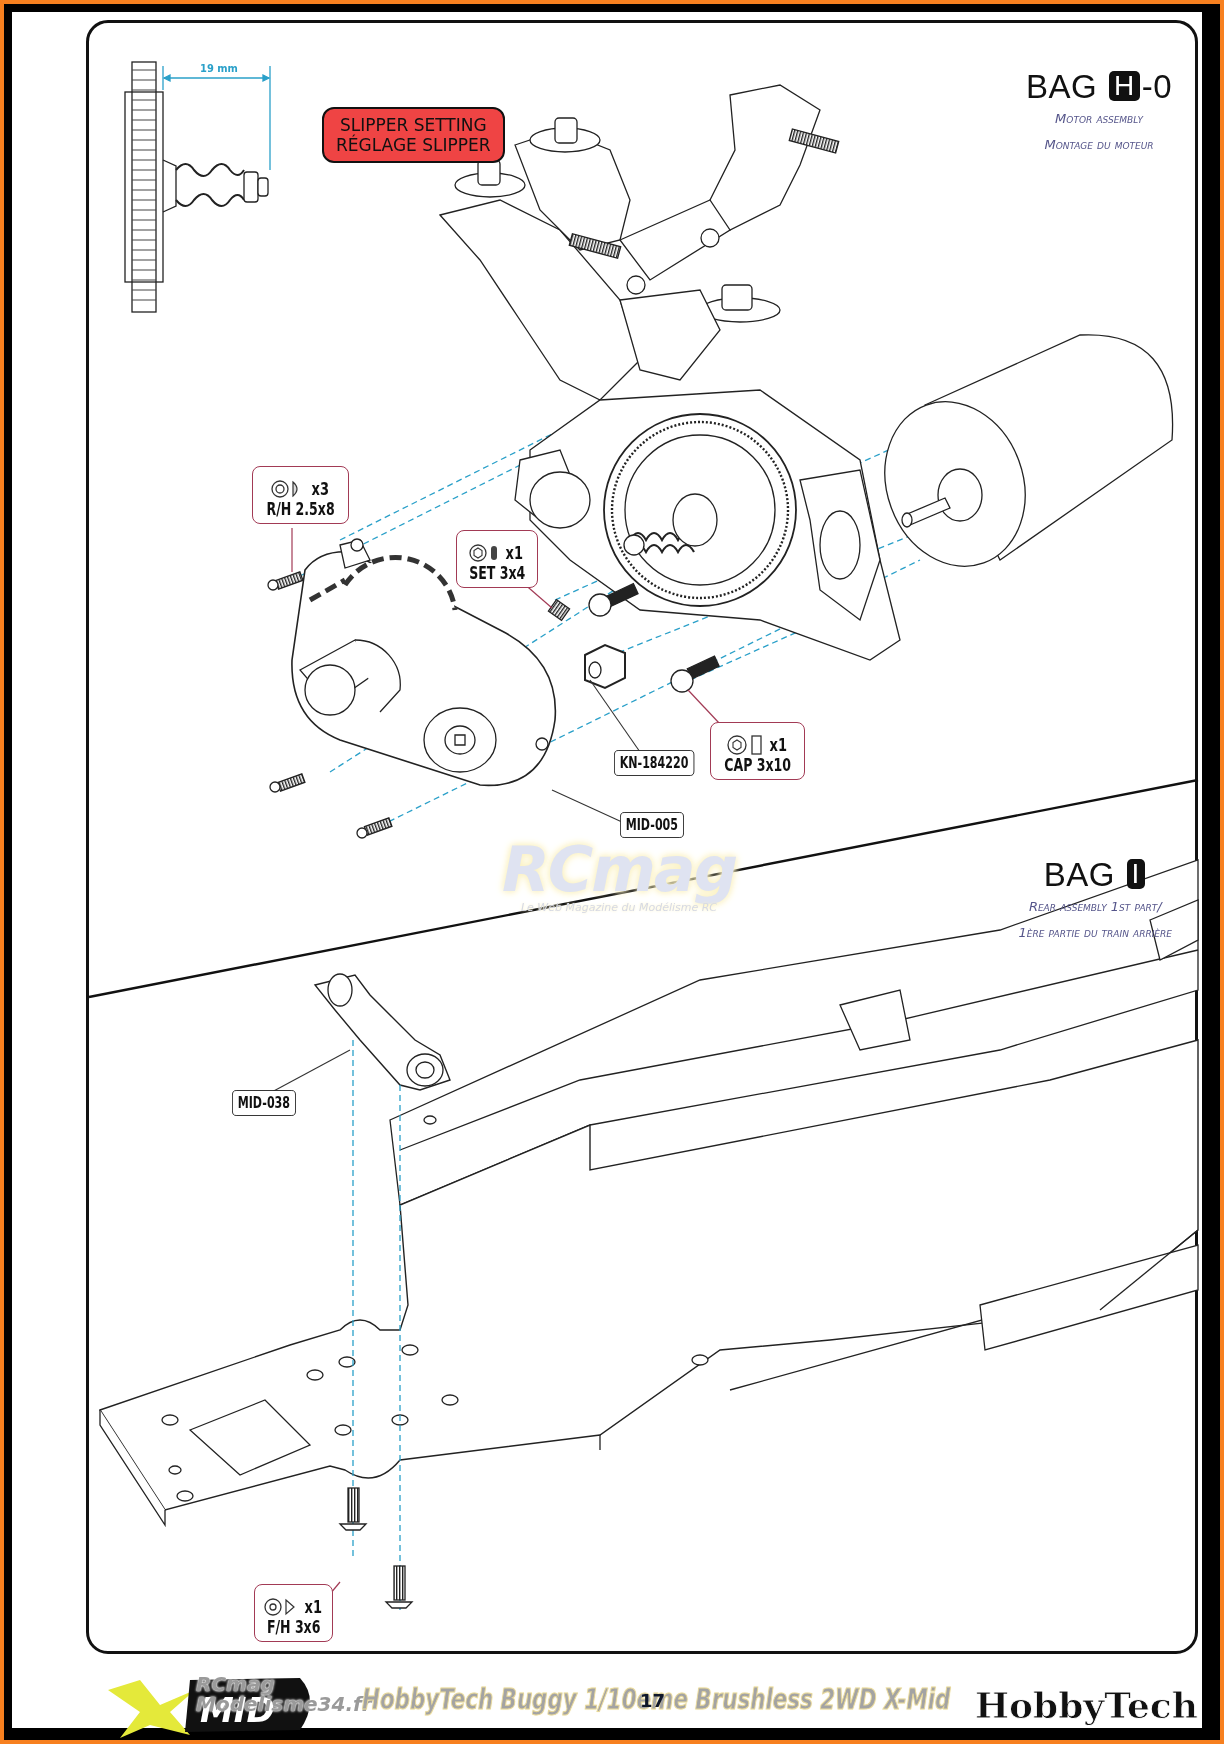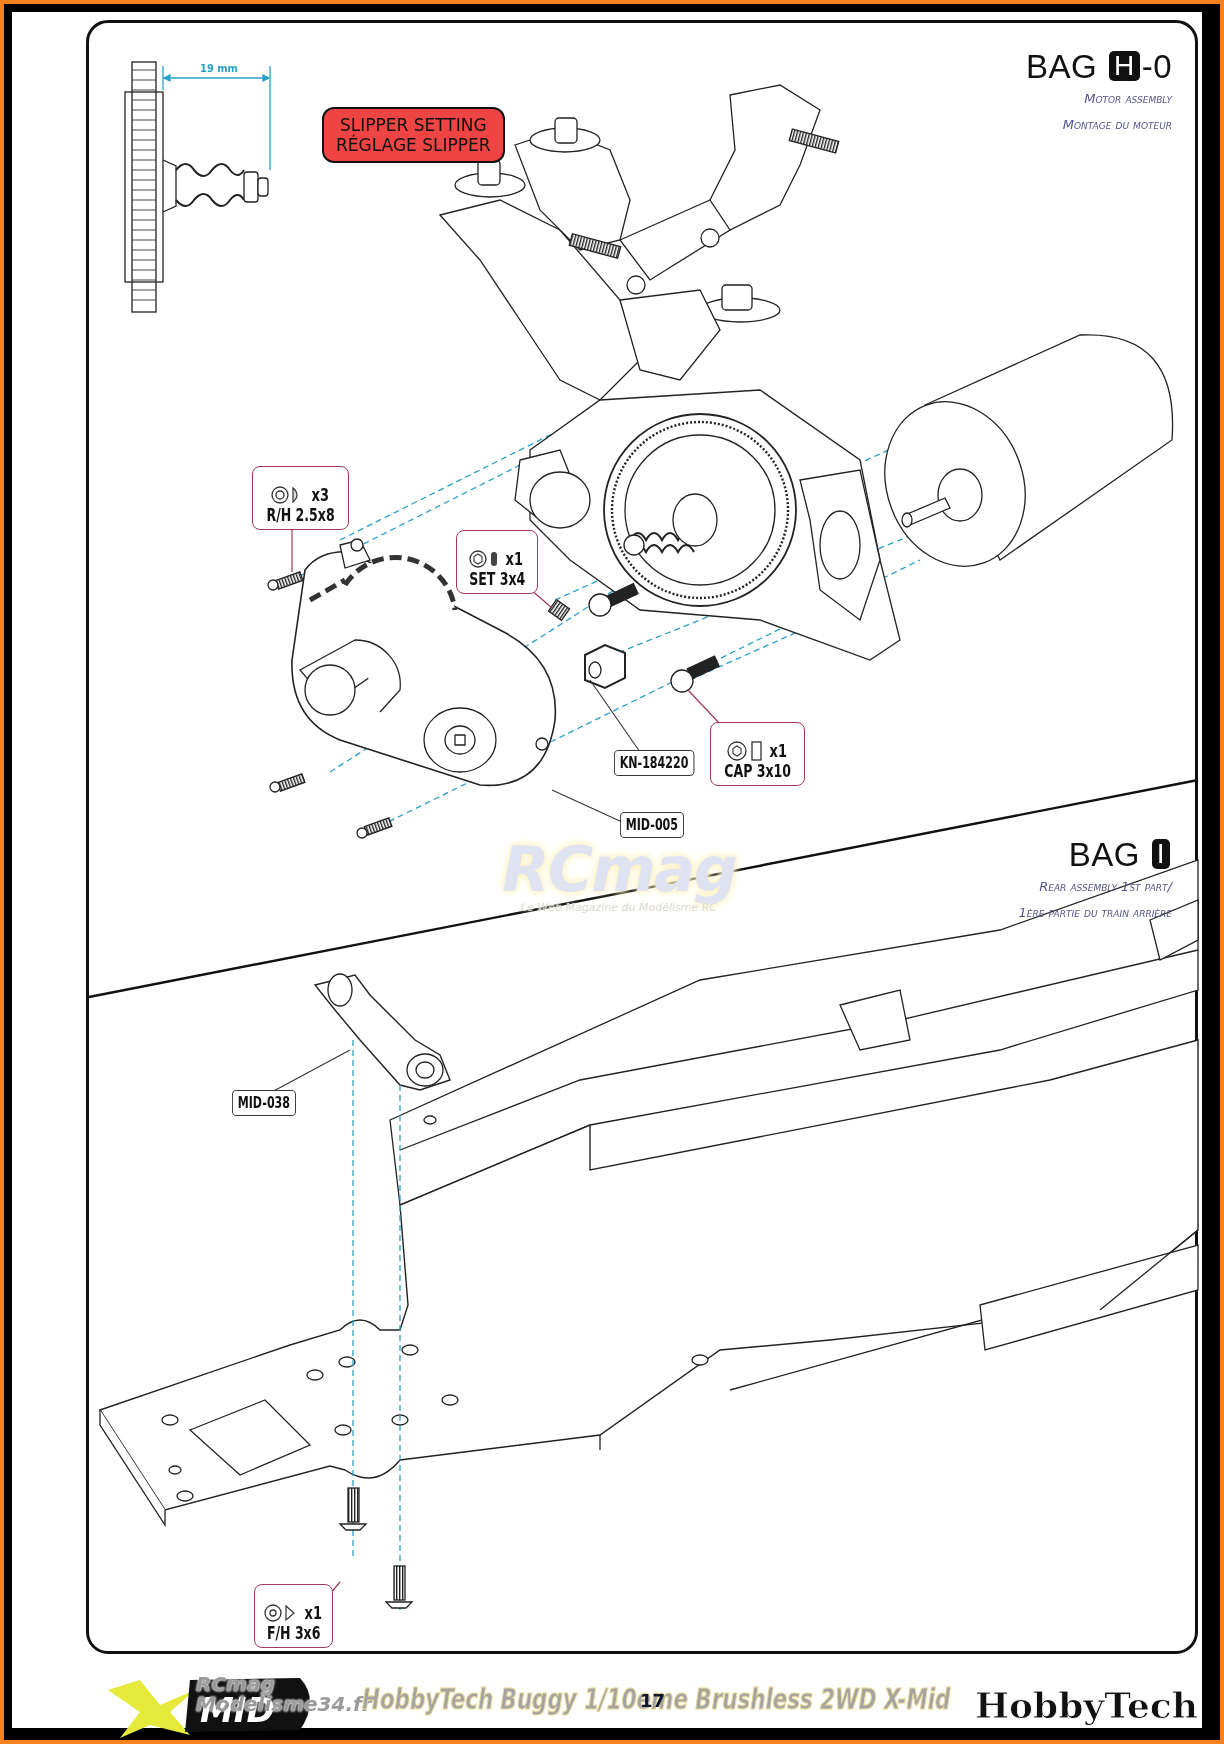--- a/index.html
+++ b/index.html
@@ -1,27 +1,27 @@
 <!DOCTYPE html>
 <html><head>
 <meta charset="utf-8">
 <style>
   html,body{margin:0;padding:0;}
   body{width:1224px;height:1744px;position:relative;overflow:hidden;background:#f7801f;font-family:"DejaVu Sans Condensed","DejaVu Sans",sans-serif;}
   .frame-black{position:absolute;left:4px;top:4px;width:1216px;height:1736px;background:#000;}
   .page{position:absolute;left:12px;top:12px;width:1190px;height:1716px;background:#fff;}
   .panel{position:absolute;left:86px;top:20px;width:1112px;height:1634px;border:3px solid #111;border-radius:22px;background:#fff;box-sizing:border-box;}
   svg.art{position:absolute;left:0;top:0;}
-  .bag-title{position:absolute;right:0;text-align:right;font-family:"Liberation Sans",sans-serif;color:#111;}
+  .bag-title{position:absolute;right:0;text-align:center;font-family:"Liberation Sans",sans-serif;color:#111;margin-top:20px;}
   .bag-title .big{font-size:33px;letter-spacing:0.5px;}
   .bag-badge{display:inline-block;background:#111;color:#fff;border-radius:5px;padding:0 5px;line-height:30px;font-size:28px;margin:0 2px;vertical-align:3px;}
   .sub{font-family:"DejaVu Sans",sans-serif;font-style:italic;color:#55558a;font-size:13px;line-height:26px;font-variant:small-caps;text-transform:none;}
   .callout{position:absolute;border:2px solid #111;border-radius:12px;background:#ef4444;font-family:"DejaVu Sans",sans-serif;font-size:17px;line-height:20px;text-align:center;padding:6px 12px;color:#111;}
   .partlbl{position:absolute;border:1.6px solid #222;border-radius:5px;background:#fff;font-family:"DejaVu Sans Condensed","DejaVu Sans",sans-serif;font-weight:bold;font-size:15px;line-height:18px;padding:3px 6px;color:#111;transform:scaleX(0.82);transform-origin:left center;white-space:nowrap;}
-  .screwbox{position:absolute;border:1.6px solid #a23a55;border-radius:8px;background:#fff;padding:17px 6px 4px 6px;text-align:center;color:#111;}
+  .screwbox{position:absolute;border:1.6px solid #a23a55;border-radius:8px;background:#fff;padding:11px 6px 4px 6px;text-align:center;color:#111;}
   .screwbox .row1{display:flex;align-items:center;justify-content:center;gap:3px;height:22px;}
   .screwbox .qty{font-weight:bold;font-size:17px;font-family:"DejaVu Sans Condensed","DejaVu Sans",sans-serif;transform:scaleX(0.85);display:inline-block;}
   .screwbox .spec{font-weight:bold;font-size:17px;line-height:18px;font-family:"DejaVu Sans Condensed","DejaVu Sans",sans-serif;transform:scaleX(0.82);display:inline-block;white-space:nowrap;}
   .watermark{position:absolute;left:474px;top:838px;width:290px;height:92px;text-align:center;}
   .watermark .wm-big{font-family:"DejaVu Sans",sans-serif;font-weight:bold;font-style:italic;font-size:62px;color:#dfe3f1;letter-spacing:-2px;text-shadow:0 0 6px #fbf2c3,0 0 10px #fbf2c3;line-height:64px;}
   .watermark .wm-small{font-family:"DejaVu Sans",sans-serif;font-weight:normal;font-style:italic;font-size:11px;color:#d6d9e4;line-height:12px;text-shadow:0 0 3px #fbf2c3;}
   .dim-label{position:absolute;left:200px;top:62px;color:#2aa0c9;font-family:"DejaVu Sans Condensed","DejaVu Sans",sans-serif;font-weight:bold;font-size:11px;}
   .footer-title{position:absolute;left:362px;top:1682px;font-family:"DejaVu Sans Condensed","DejaVu Sans",sans-serif;font-weight:bold;font-style:italic;font-size:29px;color:#a3a3a3;letter-spacing:0px;-webkit-text-stroke:1px #e8d89a;transform:scaleX(0.82);transform-origin:left center;white-space:nowrap;text-shadow:0 0 2px #f3e6a8;}
   .page-num{position:absolute;left:640px;top:1690px;font-family:"DejaVu Sans",sans-serif;font-weight:bold;font-size:18px;color:#0f172a;}
   .rcmag-foot{position:absolute;left:196px;top:1674px;font-family:"DejaVu Sans",sans-serif;font-weight:bold;font-style:italic;color:#9a9a9a;font-size:20px;line-height:20px;text-shadow:0 0 2px #fff,0 0 3px #fff;}

